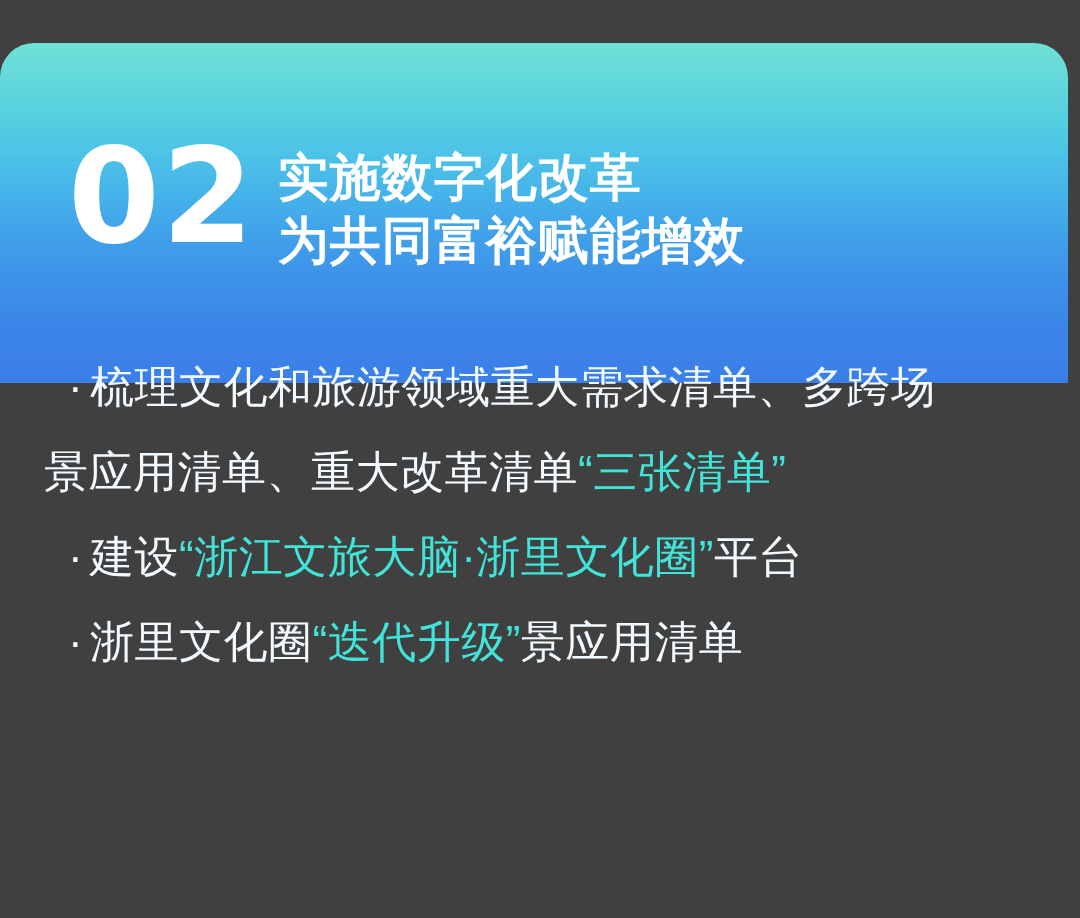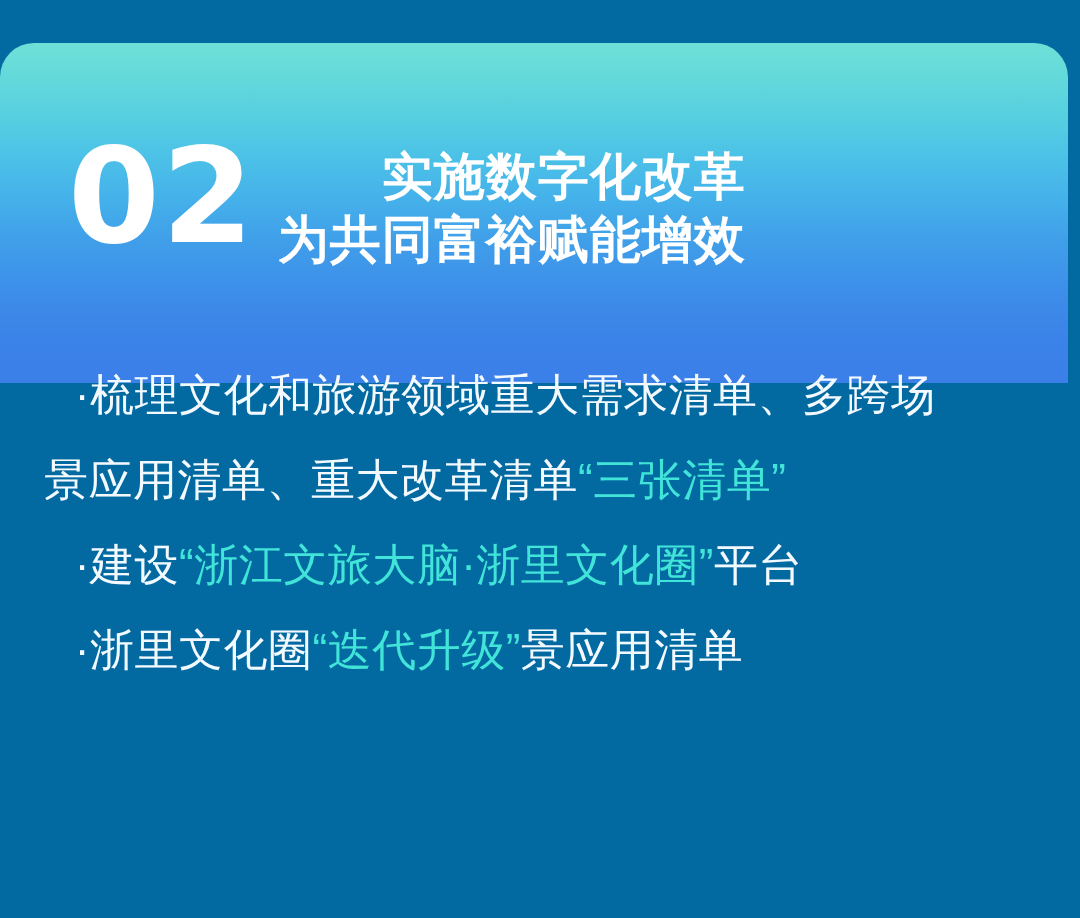--- a/index.html
+++ b/index.html
@@ -11,23 +11,22 @@
     height: 918px;
     overflow: hidden;
     font-family: "Liberation Sans", "DejaVu Sans", sans-serif;
     background: #3b7fe8;
   }
 
   #poster {
     position: relative;
     width: 1080px;
     height: 918px;
-    background: #0369a1;
+    background: #404040;
     overflow: hidden;
-    text-align: right;
   }
 
   
   #gradient-card {
     position: absolute;
     left: 0;
     top: 43px;
     width: 1068px;
     height: 340px;
     border-top-left-radius: 34px;
@@ -72,28 +71,27 @@
     flex-direction: column;
   }
 
   .header-line {
     font-size: 51px;
     line-height: 63px;
     font-weight: 700;
     color: #ffffff;
     letter-spacing: 1px;
     white-space: nowrap;
-    font-family: Liberation Serif, serif;
   }
 
   
   #bullet-list {
     position: absolute;
     left: 0;
-    top: 352px;
+    top: 344px;
     width: 1016px;
   }
 
   .bullet-row {
     position: relative;
     padding-left: 68px;
     padding-right: 30px;
     height: 85px;
     display: flex;
     align-items: center;

